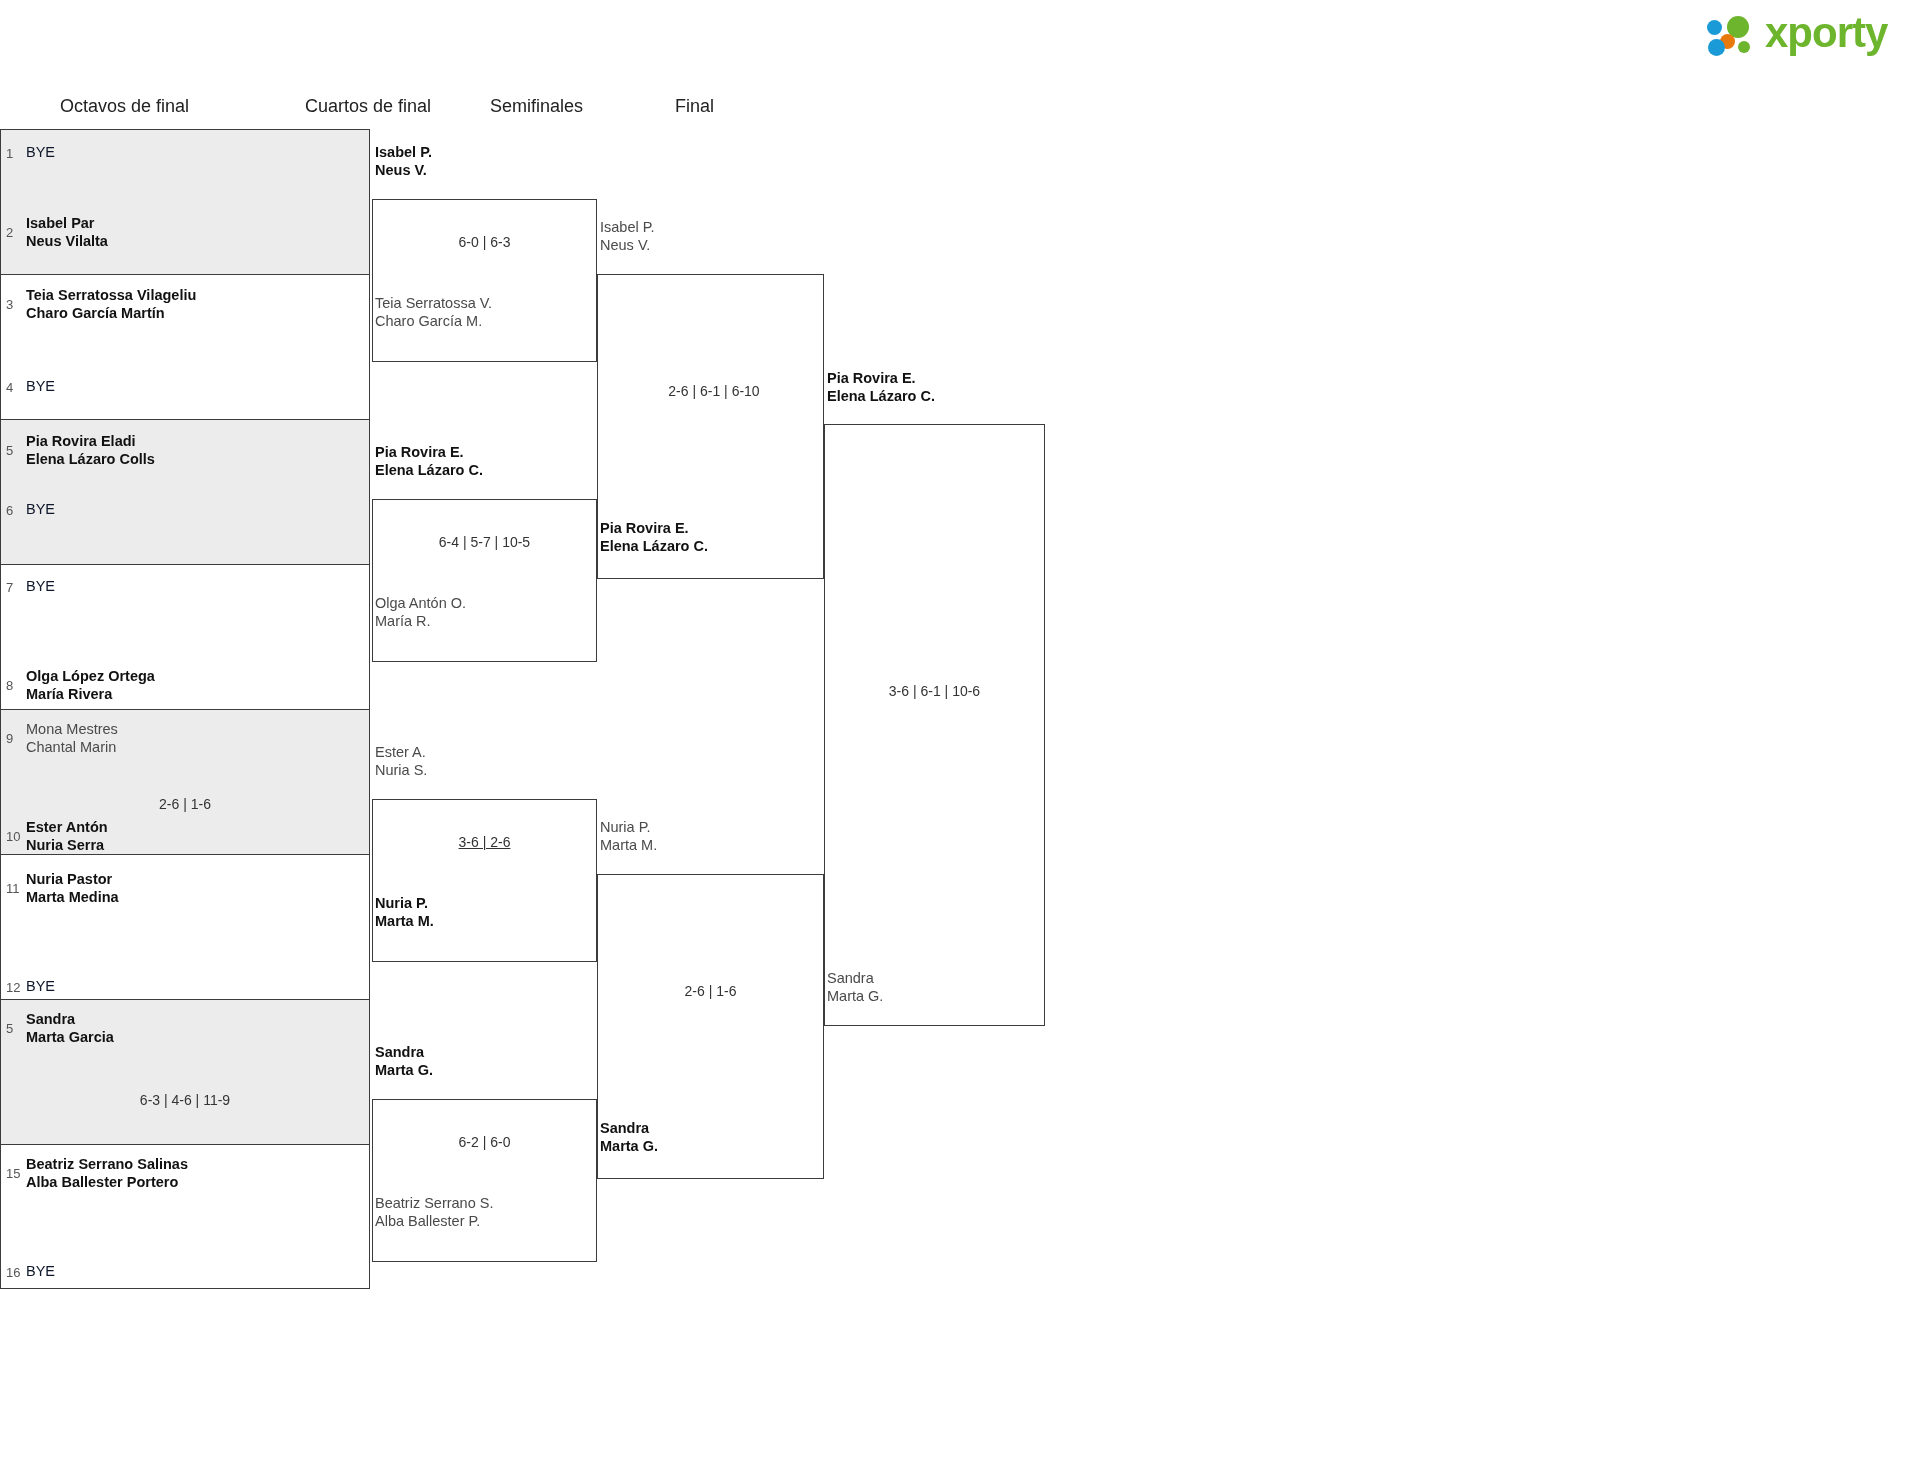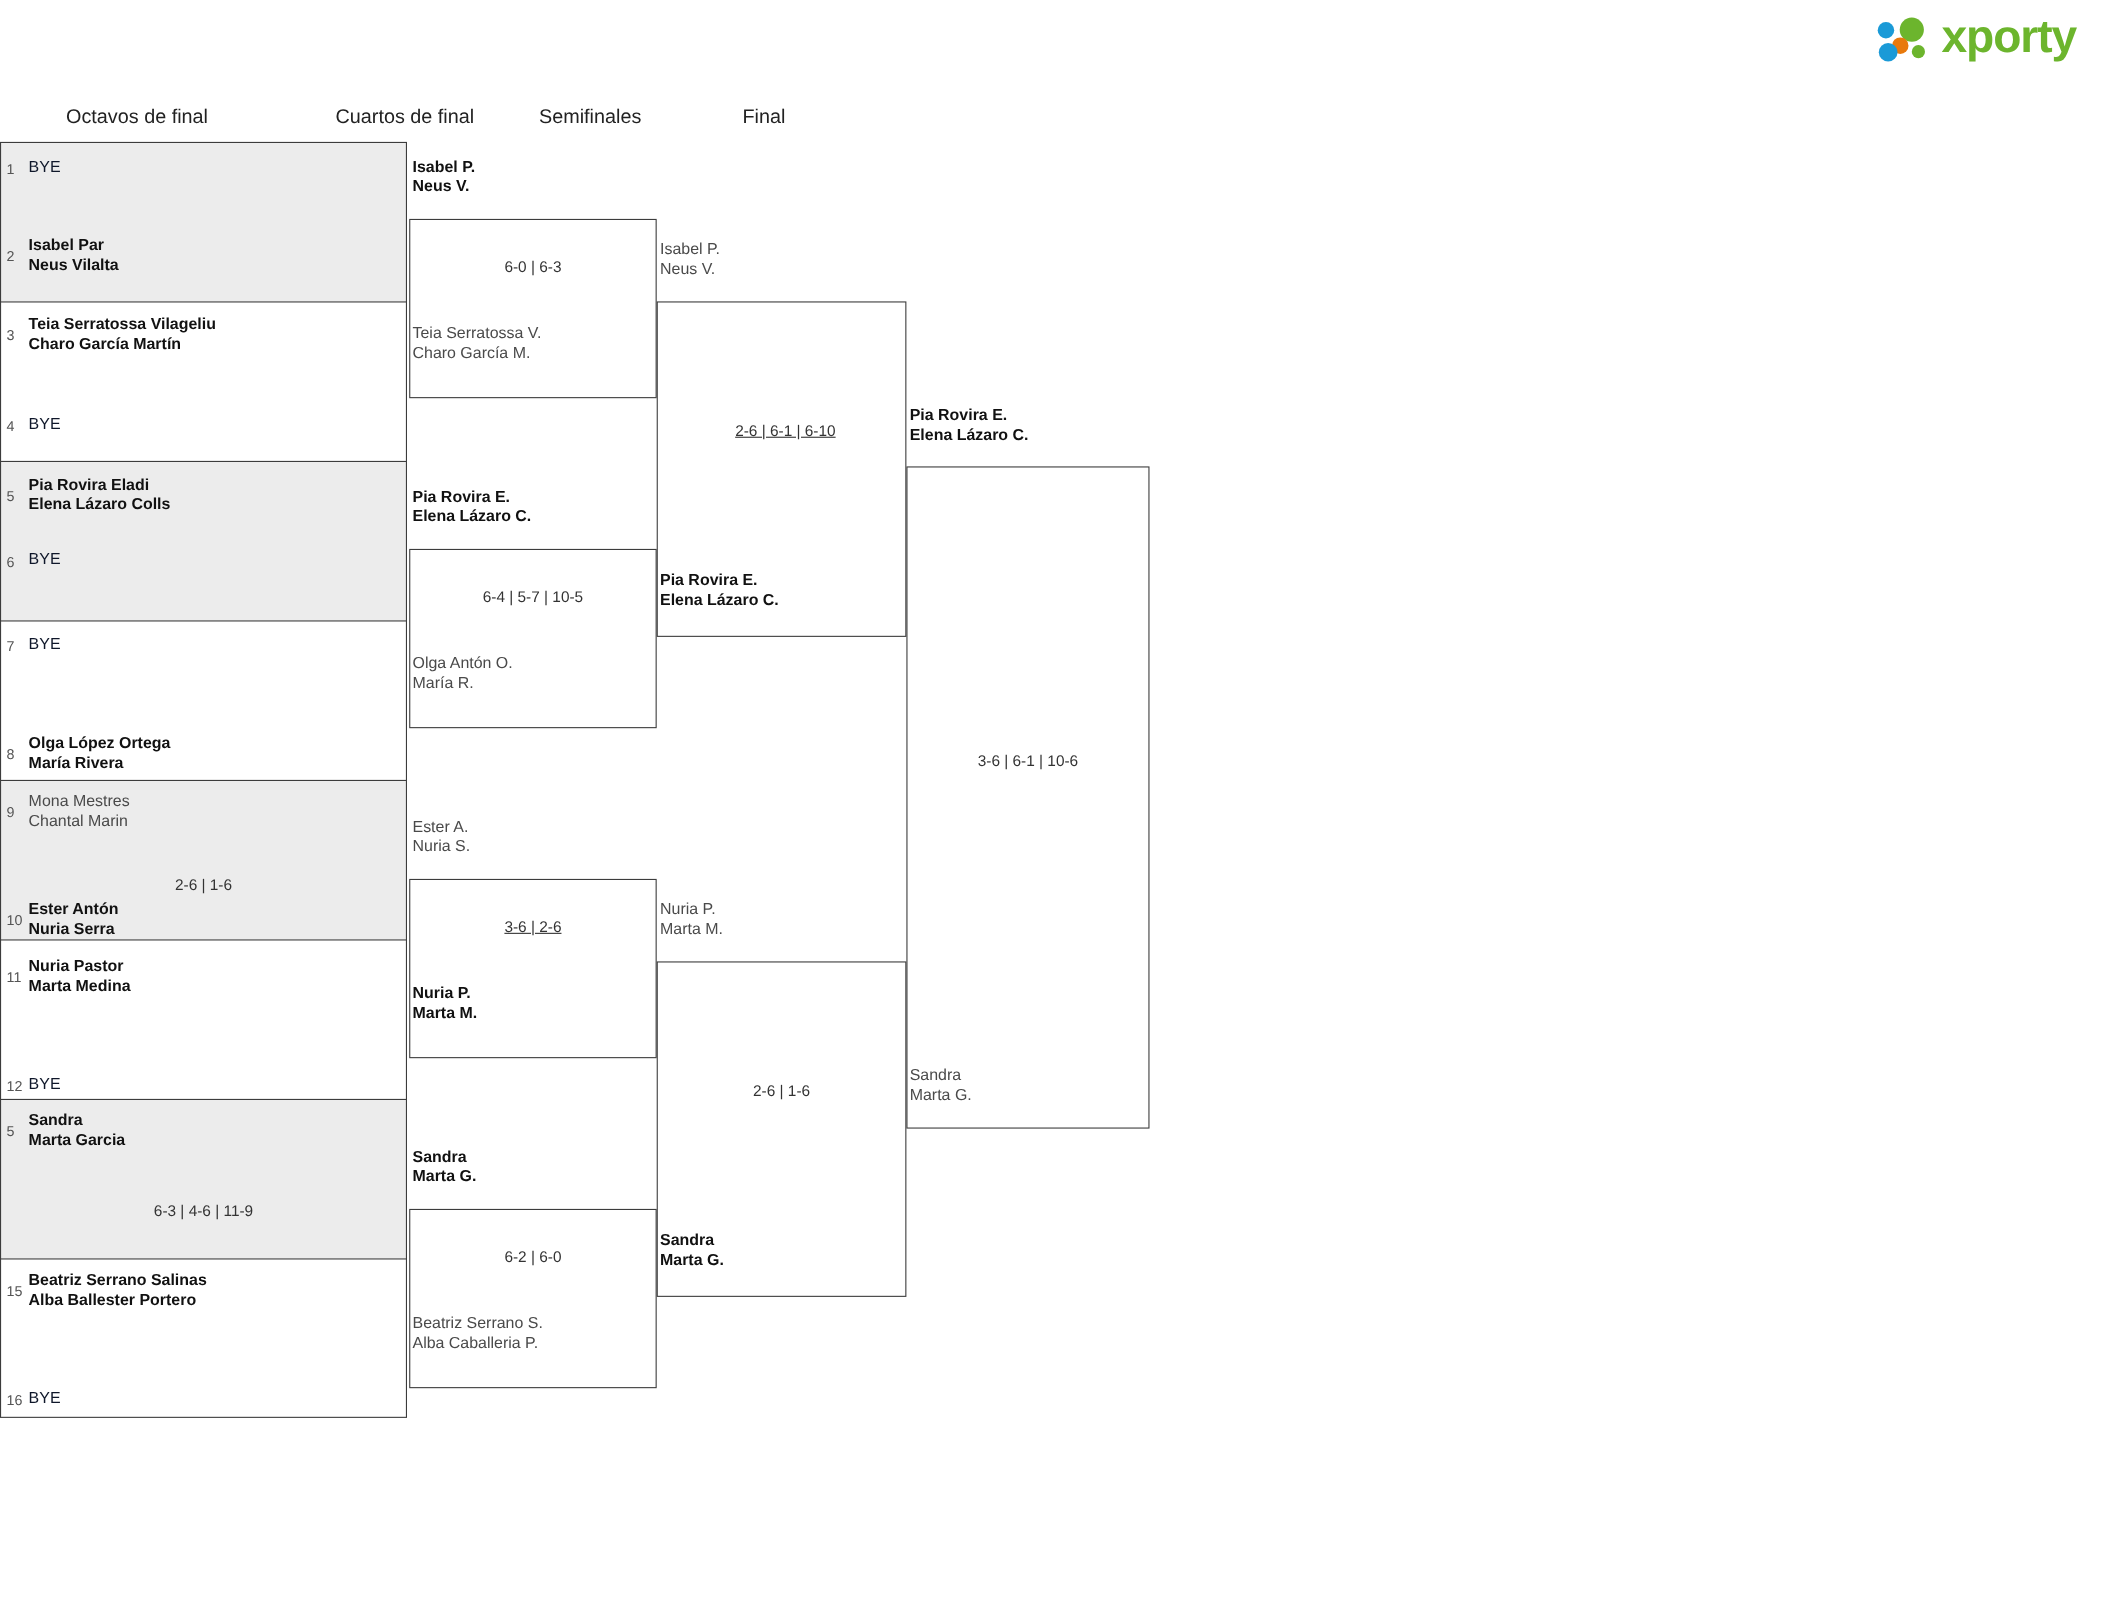--- a/index.html
+++ b/index.html
@@ -202,28 +202,28 @@
   <div class="entrant win" style="left:375px;top:895px;">
     <span>Nuria P.</span><br><span>Marta M.</span>
   </div>
 
   <div class="entrant win" style="left:375px;top:1044px;">
     <span>Sandra</span><br><span>Marta G.</span>
   </div>
   <div class="mbox" style="left:372px;top:1099px;width:225px;height:163px;"></div>
   <div class="score" style="left:372px;top:1134px;width:225px;">6-2 | 6-0</div>
   <div class="entrant lose" style="left:375px;top:1195px;">
-    <span>Beatriz Serrano S.</span><br><span>Alba Caballeria P.</span>
+    <span>Beatriz Serrano S.</span><br><span>Alba Ballester P.</span>
   </div>
 
   <div class="entrant lose" style="left:600px;top:219px;">
     <span>Isabel P.</span><br><span>Neus V.</span>
   </div>
   <div class="mbox" style="left:597px;top:274px;width:227px;height:305px;"></div>
-  <div class="score" style="left:597px;top:383px;width:234px;text-decoration:underline;">2-6 | 6-1 | 6-10</div>
+  <div class="score" style="left:597px;top:383px;width:234px;">2-6 | 6-1 | 6-10</div>
   <div class="entrant win" style="left:600px;top:520px;">
     <span>Pia Rovira E.</span><br><span>Elena Lázaro C.</span>
   </div>
 
   <div class="entrant lose" style="left:600px;top:819px;">
     <span>Nuria P.</span><br><span>Marta M.</span>
   </div>
   <div class="mbox" style="left:597px;top:874px;width:227px;height:305px;"></div>
   <div class="score" style="left:597px;top:983px;width:227px;">2-6 | 1-6</div>
   <div class="entrant win" style="left:600px;top:1120px;">

